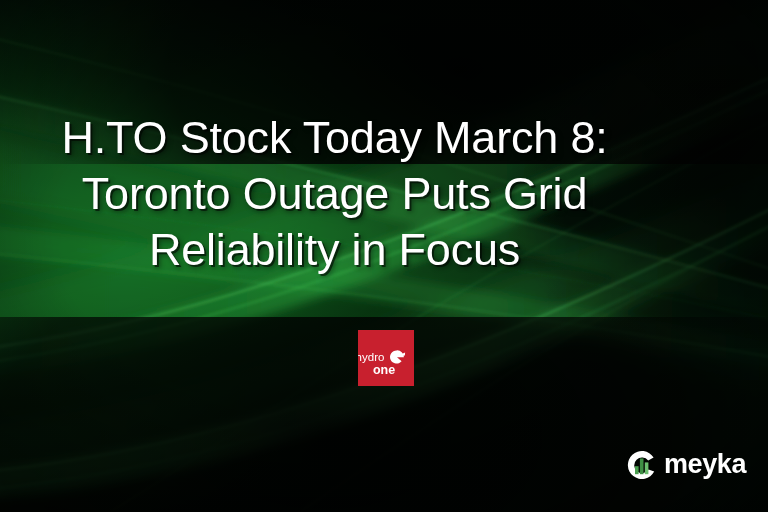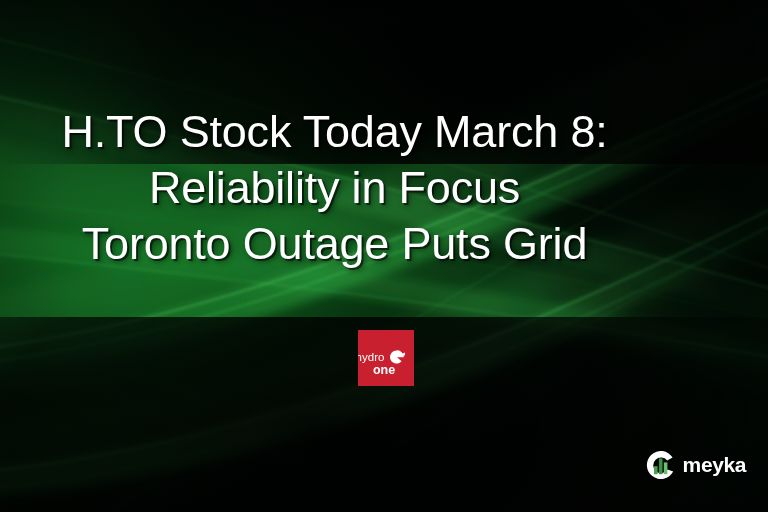--- a/index.html
+++ b/index.html
@@ -58,21 +58,21 @@
     position: absolute;
     inset: 0;
     width: 768px;
     height: 512px;
   }
 
   
   .title-block {
     position: absolute;
     left: 0;
-    top: 104px;
+    top: 110px;
     width: 669px;
     text-align: center;
     z-index: 6;
   }
   .title-line {
     display: block;
     color: #ffffff;
     font-size: 45px;
     line-height: 56px;
     font-weight: 400;
@@ -108,21 +108,21 @@
     gap: 3px;
     z-index: 6;
   }
   .meyka-icon {
     width: 38px;
     height: 38px;
     display: block;
   }
   .meyka-word {
     color: #ffffff;
-    font-size: 21px;
+    font-size: 27px;
     font-weight: bold;
     letter-spacing: -0.4px;
     line-height: 1;
     margin-bottom: 2px;
   }
 </style>
 </head>
 <body>
 
 <div id="banner">
@@ -190,22 +190,22 @@
     </g>
   </svg>
 
   <div class="bg-dark-top"></div>
   <div class="bg-dark-bottom"></div>
   <div class="bg-dark-right"></div>
   <div class="bg-vignette"></div>
 
   <div class="title-block">
     <span class="title-line">H.TO Stock Today March 8:</span>
+    <span class="title-line">Toronto Outage Puts Grid</span>
     <span class="title-line">Reliability in Focus</span>
-    <span class="title-line">Toronto Outage Puts Grid</span>
   </div>
 
   <div class="hydro-logo">
     <svg class="hydro-inner" viewBox="0 0 56 56" aria-hidden="true">
       <text x="12" y="31" font-family="'Liberation Sans', sans-serif" font-size="11.5" fill="#ffffff" text-anchor="middle">hydro</text>
       <text x="26" y="44" font-family="'Liberation Sans', sans-serif" font-size="12.5" font-weight="bold" fill="#ffffff" text-anchor="middle">one</text>
       <g>
         <path d="M 38.6 20.4 a 6.6 6.6 0 1 0 5.0 10.9 l -4.6 -4.1 l 6.8 0 a 6.6 6.6 0 0 0 -7.2 -6.8 z" fill="#ffffff"></path>
         <path d="M 40.2 25.6 l 6.9 -3.1 l -0.2 3.1 z" fill="#ffffff"></path>
       </g>

